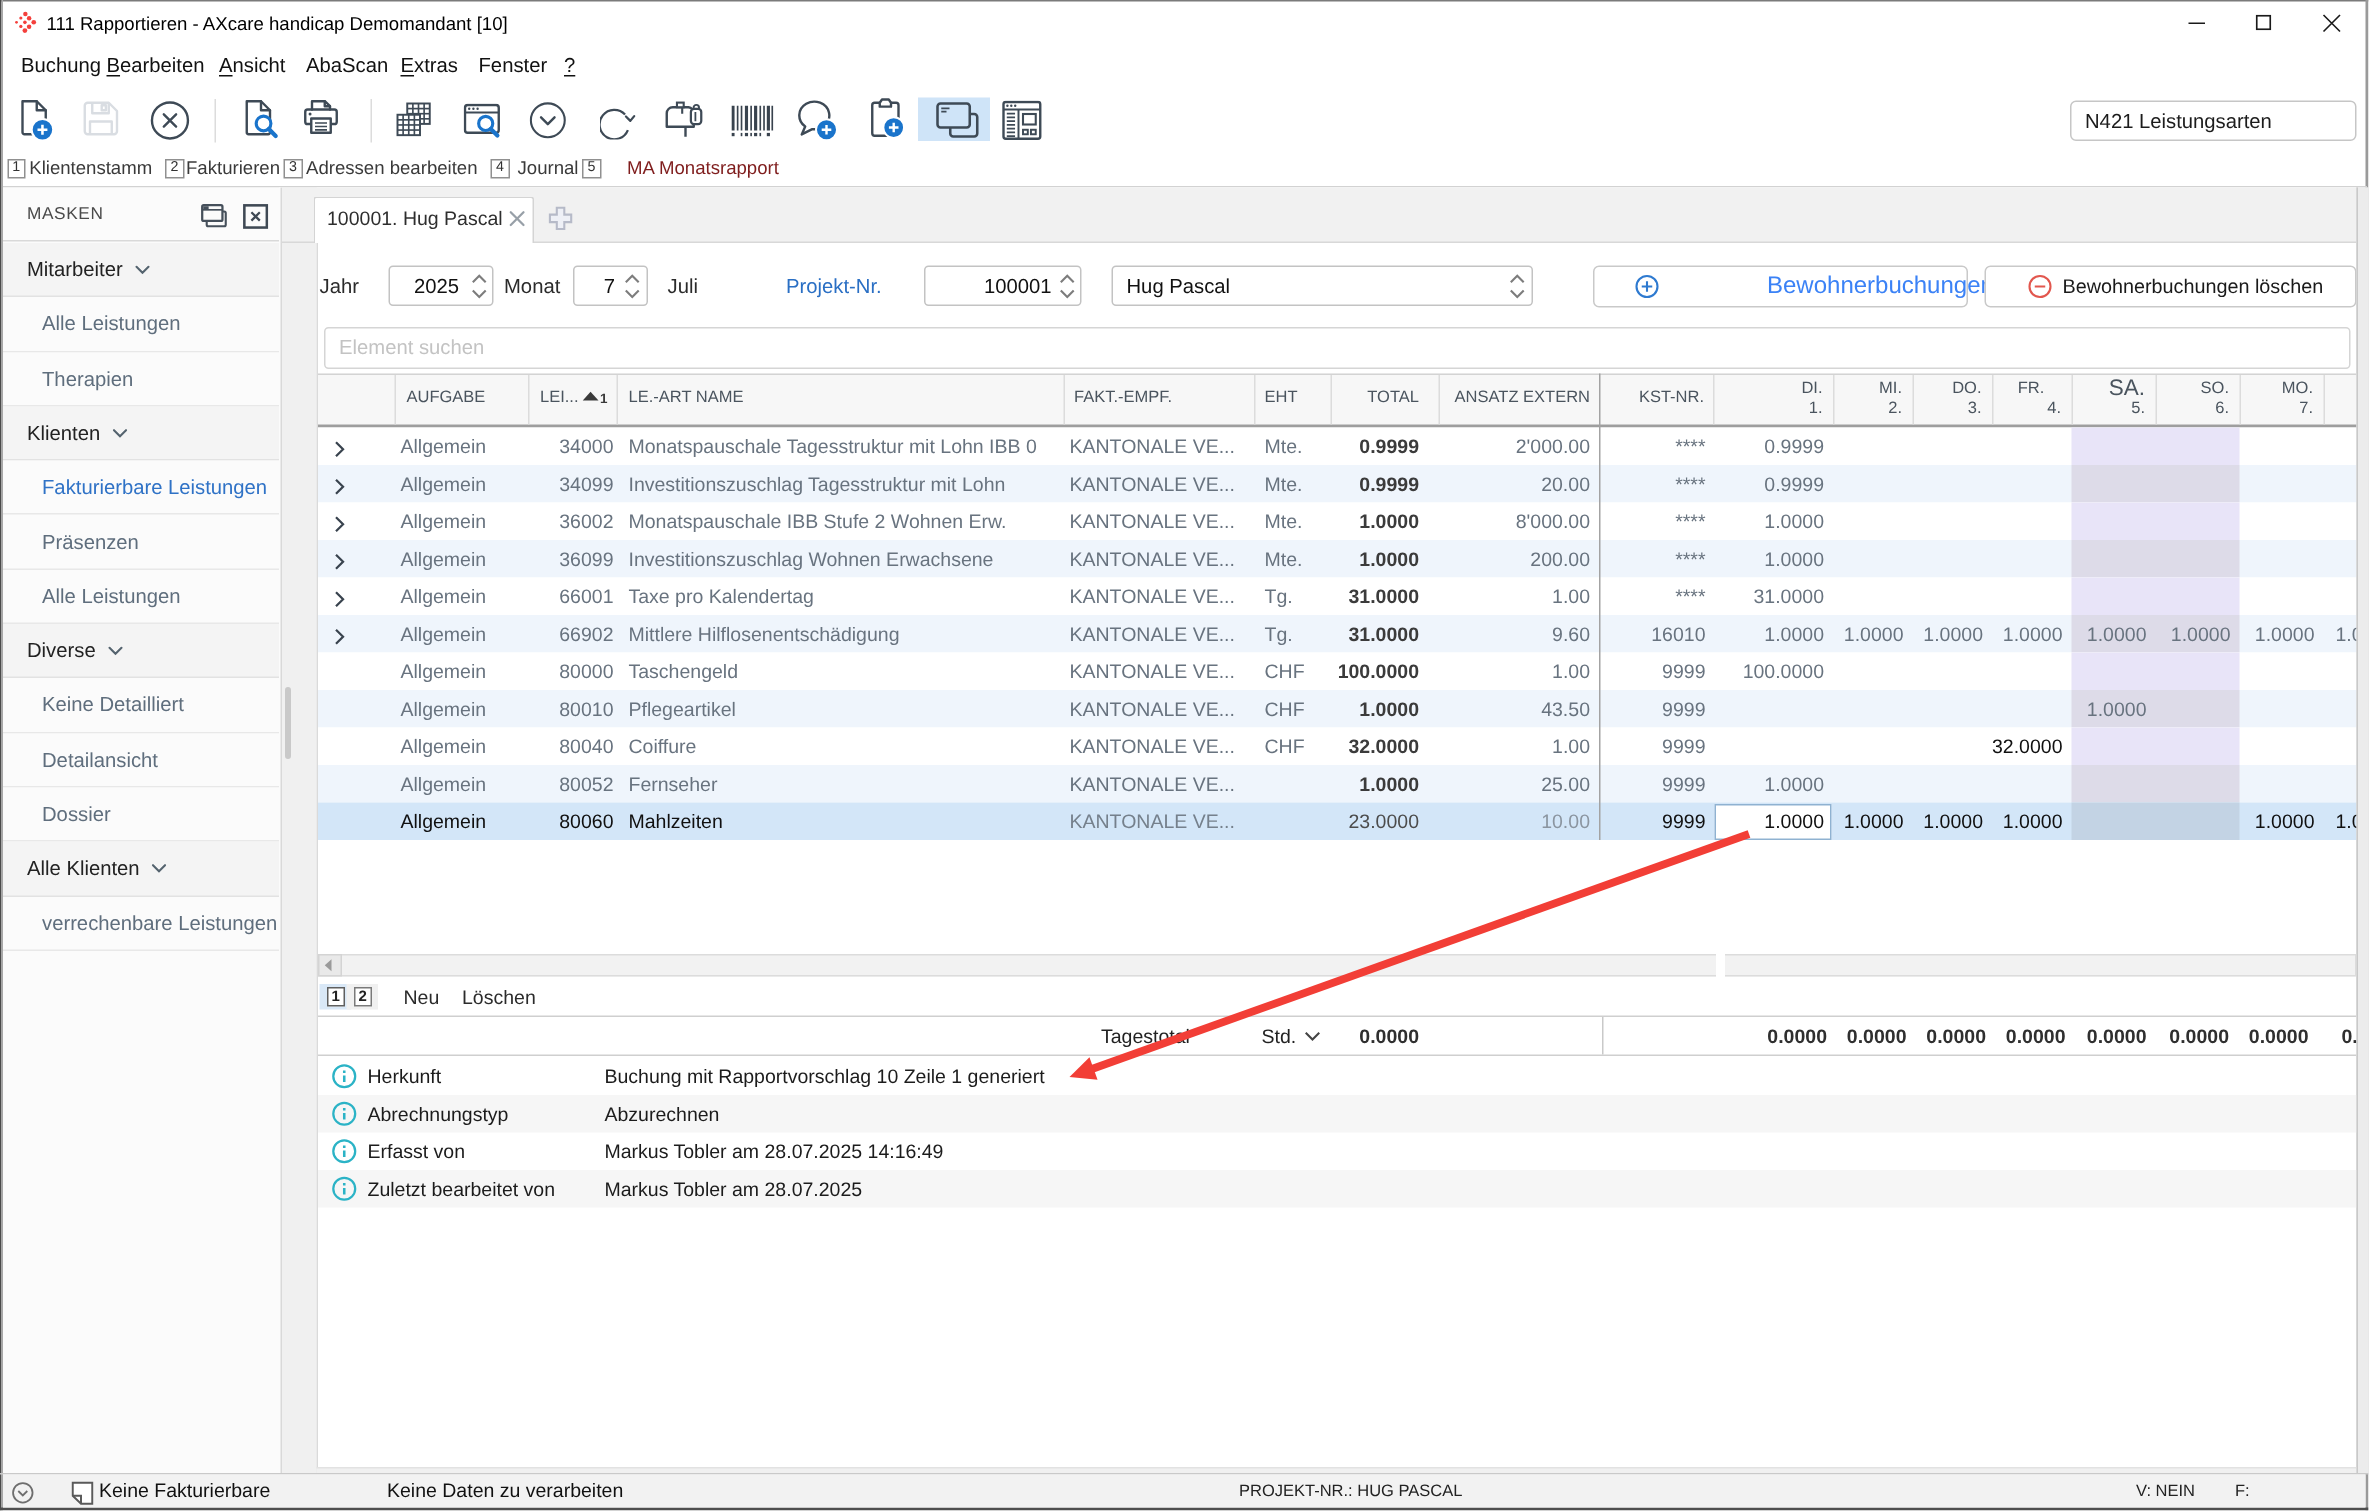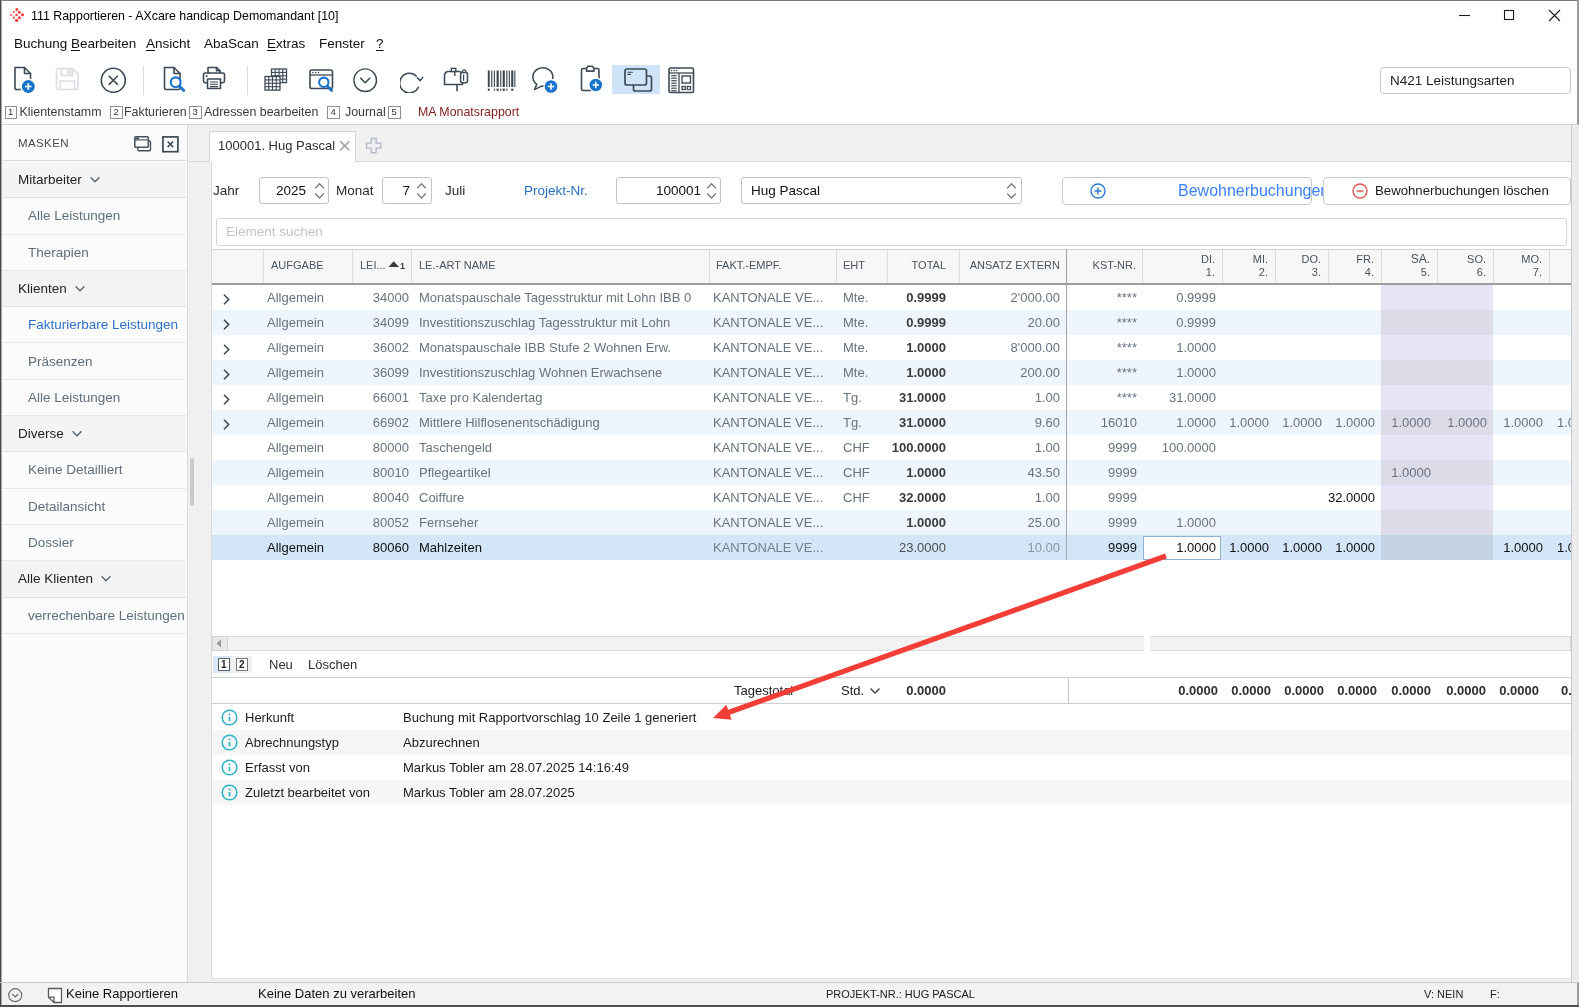--- a/index.html
+++ b/index.html
@@ -330,23 +330,23 @@
 <div class="ab " style="left:843px;top:257.5px;font-size:11px;color:#4a545e;line-height:14px">EHT</div>
 <div class="ab" style="left:886px;top:257.5px;width:60px;text-align:right;font-size:11px;line-height:14px;color:#4a545e;">TOTAL</div>
 <div class="ab" style="left:950px;top:257.5px;width:110px;text-align:right;font-size:11px;line-height:14px;color:#4a545e;">ANSATZ EXTERN</div>
 <div class="ab" style="left:1066px;top:257.5px;width:70px;text-align:right;font-size:11px;line-height:14px;color:#4a545e;">KST-NR.</div>
 <div class="ab" style="left:1175px;top:251.5px;width:40px;text-align:right;font-size:11px;line-height:14px;color:#4a545e;">DI.</div>
 <div class="ab" style="left:1175px;top:264.5px;width:40px;text-align:right;font-size:11px;line-height:14px;color:#4a545e;">1.</div>
 <div class="ab" style="left:1228px;top:251.5px;width:40px;text-align:right;font-size:11px;line-height:14px;color:#4a545e;">MI.</div>
 <div class="ab" style="left:1228px;top:264.5px;width:40px;text-align:right;font-size:11px;line-height:14px;color:#4a545e;">2.</div>
 <div class="ab" style="left:1281px;top:251.5px;width:40px;text-align:right;font-size:11px;line-height:14px;color:#4a545e;">DO.</div>
 <div class="ab" style="left:1281px;top:264.5px;width:40px;text-align:right;font-size:11px;line-height:14px;color:#4a545e;">3.</div>
-<div class="ab" style="left:1334px;top:251.5px;width:40px;text-align:right;font-size:11px;line-height:14px;color:#4a545e;">FR.</div>
+<div class="ab" style="left:1334px;top:251.5px;width:40px;text-align:center;font-size:11px;line-height:14px;color:#4a545e;">FR.</div>
 <div class="ab" style="left:1334px;top:264.5px;width:40px;text-align:right;font-size:11px;line-height:14px;color:#4a545e;">4.</div>
-<div class="ab" style="left:1390px;top:251.5px;width:40px;text-align:right;font-size:12px;line-height:14px;color:#4a545e;">SA.</div>
+<div class="ab" style="left:1390px;top:251.5px;width:40px;text-align:right;font-size:15px;line-height:14px;color:#4a545e;">SA.</div>
 <div class="ab" style="left:1390px;top:264.5px;width:40px;text-align:right;font-size:11px;line-height:14px;color:#4a545e;">5.</div>
 <div class="ab" style="left:1446px;top:251.5px;width:40px;text-align:right;font-size:11px;line-height:14px;color:#4a545e;">SO.</div>
 <div class="ab" style="left:1446px;top:264.5px;width:40px;text-align:right;font-size:11px;line-height:14px;color:#4a545e;">6.</div>
 <div class="ab" style="left:1502px;top:251.5px;width:40px;text-align:right;font-size:11px;line-height:14px;color:#4a545e;">MO.</div>
 <div class="ab" style="left:1502px;top:264.5px;width:40px;text-align:right;font-size:11px;line-height:14px;color:#4a545e;">7.</div>
 <div class="ab " style="left:212px;top:285px;width:1359px;height:25px;background:#fff;"></div>
 <div class="ab " style="left:1381px;top:285px;width:112px;height:25px;background:#e8e4f8;"></div>
 <svg class="ab" style="left:223;top:294" width="8" height="11">
       <path d="M1 0.8 L5.7 5.5 L1 10.2" fill="none" stroke="#3a444f" stroke-width="1.5"></path>
     </svg>
@@ -564,18 +564,18 @@
 <div class="ab " style="left:0px;top:982px;width:1579px;height:1px;background:#c9c9c9;"></div>
 <div class="ab " style="left:2px;top:983px;width:1575px;height:22px;background:#f2f2f2;"></div>
 <svg class="ab" style="left:8;top:988" width="15" height="15">
 <circle cx="7.2" cy="7.2" r="6.5" fill="none" stroke="#6e6e6e" stroke-width="1.2"></circle>
 <path d="M4.2 6 l3 3 l3 -3" fill="none" stroke="#6e6e6e" stroke-width="1.2"></path>
     </svg>
 <svg class="ab" style="left:47;top:987" width="16" height="17">
 <path d="M1.5 1.5 h13 v14 H7 L1.5 10.2 Z" fill="#fff" stroke="#5a5a5a" stroke-width="1.3"></path>
 <path d="M1.5 10.2 H7 v5.3" fill="none" stroke="#5a5a5a" stroke-width="1.3"></path>
     </svg>
-<div class="ab " style="left:66px;top:983px;font-size:13px;color:#111;line-height:22px">Keine Rapportieren</div>
+<div class="ab " style="left:66px;top:983px;font-size:13px;color:#111;line-height:22px">Keine Fakturierbare</div>
 <div class="ab " style="left:258px;top:983px;font-size:13px;color:#111;line-height:22px">Keine Daten zu verarbeiten</div>
 <div class="ab " style="left:527px;top:1018px;font-size:11px;color:#222;line-height:22px">LEISTUNGSART: MAHLZEITEN</div>
 <div class="ab " style="left:826px;top:983px;font-size:11px;color:#222;line-height:22px">PROJEKT-NR.: HUG PASCAL</div>
 <div class="ab " style="left:1424px;top:983px;font-size:11px;color:#222;line-height:22px">V: NEIN</div>
 <div class="ab " style="left:1490px;top:983px;font-size:11px;color:#222;line-height:22px">F:</div>
 </div>
 </body></html>

